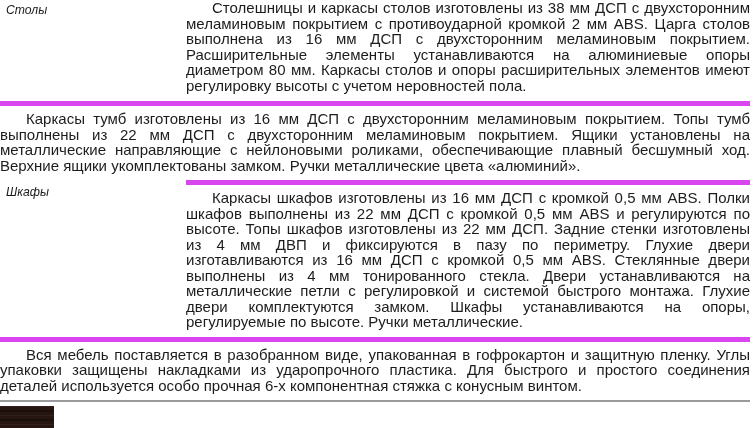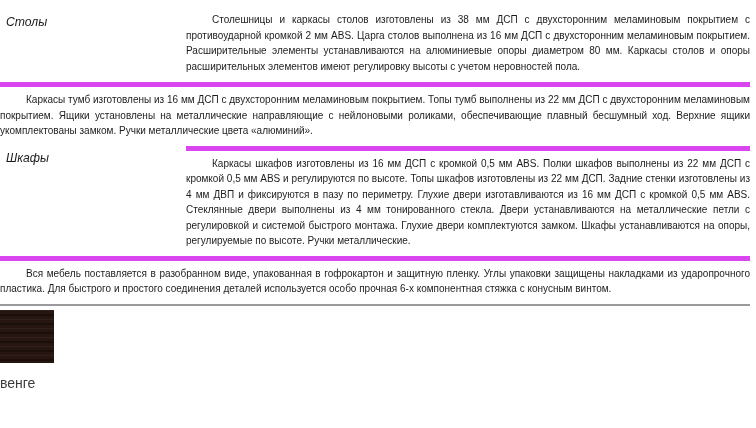--- a/index.html
+++ b/index.html
@@ -5,21 +5,21 @@
   * { margin: 0; padding: 0; box-sizing: border-box; }
   html, body { background: #ffffff; }
   .page {
     position: relative;
     width: 756px;
     height: 428px;
     background: #ffffff;
     overflow: hidden;
     font-family: "Liberation Sans", sans-serif;
     color: #1c1c1c;
-    padding-top: 12px;
+    padding-top: 0;
   }
   .row { display: flex; align-items: stretch; }
   .label-col {
     flex: 0 0 186px;
     width: 186px;
     padding-left: 6px;
   }
   .heading {
     font-style: italic;
     font-size: 12.2px;
@@ -30,21 +30,21 @@
   }
   .row.first .heading { padding-top: 0; }
   .content-col {
     flex: 1 1 auto;
     margin-right: 6px;
     padding: 5px 0 7px 0;
   }
   .row.first .content-col { padding-top: 0; padding-bottom: 8px; }
   .content-col.divided { border-top: 5px solid #d946ef; }
   .body-text {
-    font-size: 10px;
+    font-size: 15px;
     line-height: 15.5px;
     text-align: justify;
     text-indent: 26px;
     color: #1c1c1c;
   }
   .content-col.swatch-area { padding-top: 4px; padding-bottom: 0; border-top-width: 2px; border-top-color: #9a9a9a; }
   .swatches { display: flex; gap: 19px; }
   .swatch-block { display: flex; flex-direction: column; }
   .swatch {
     width: 54px;

